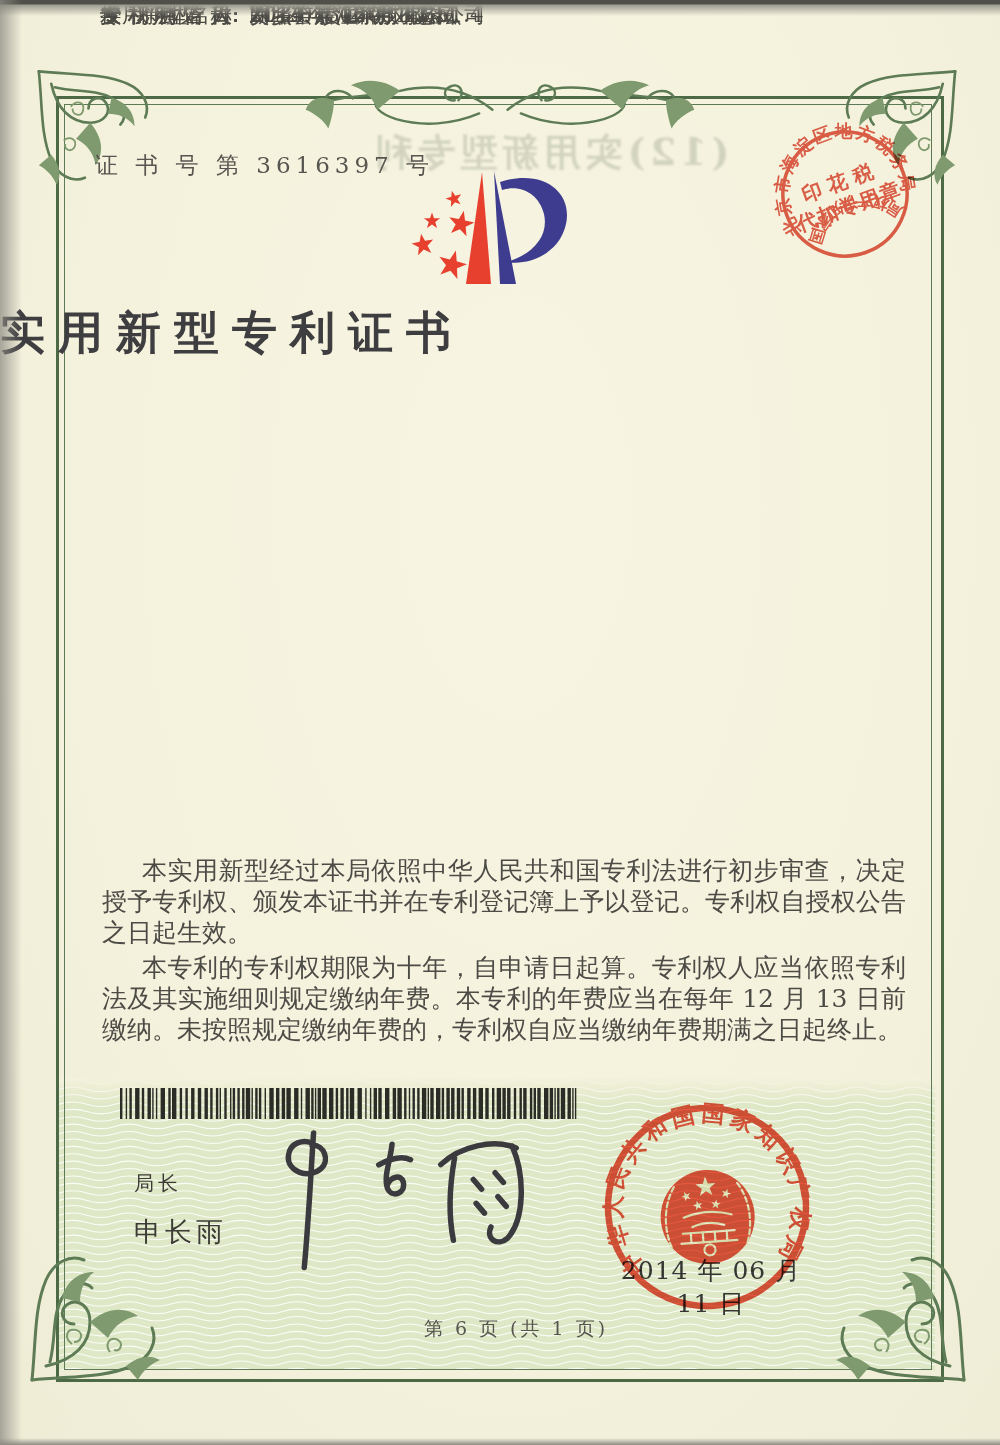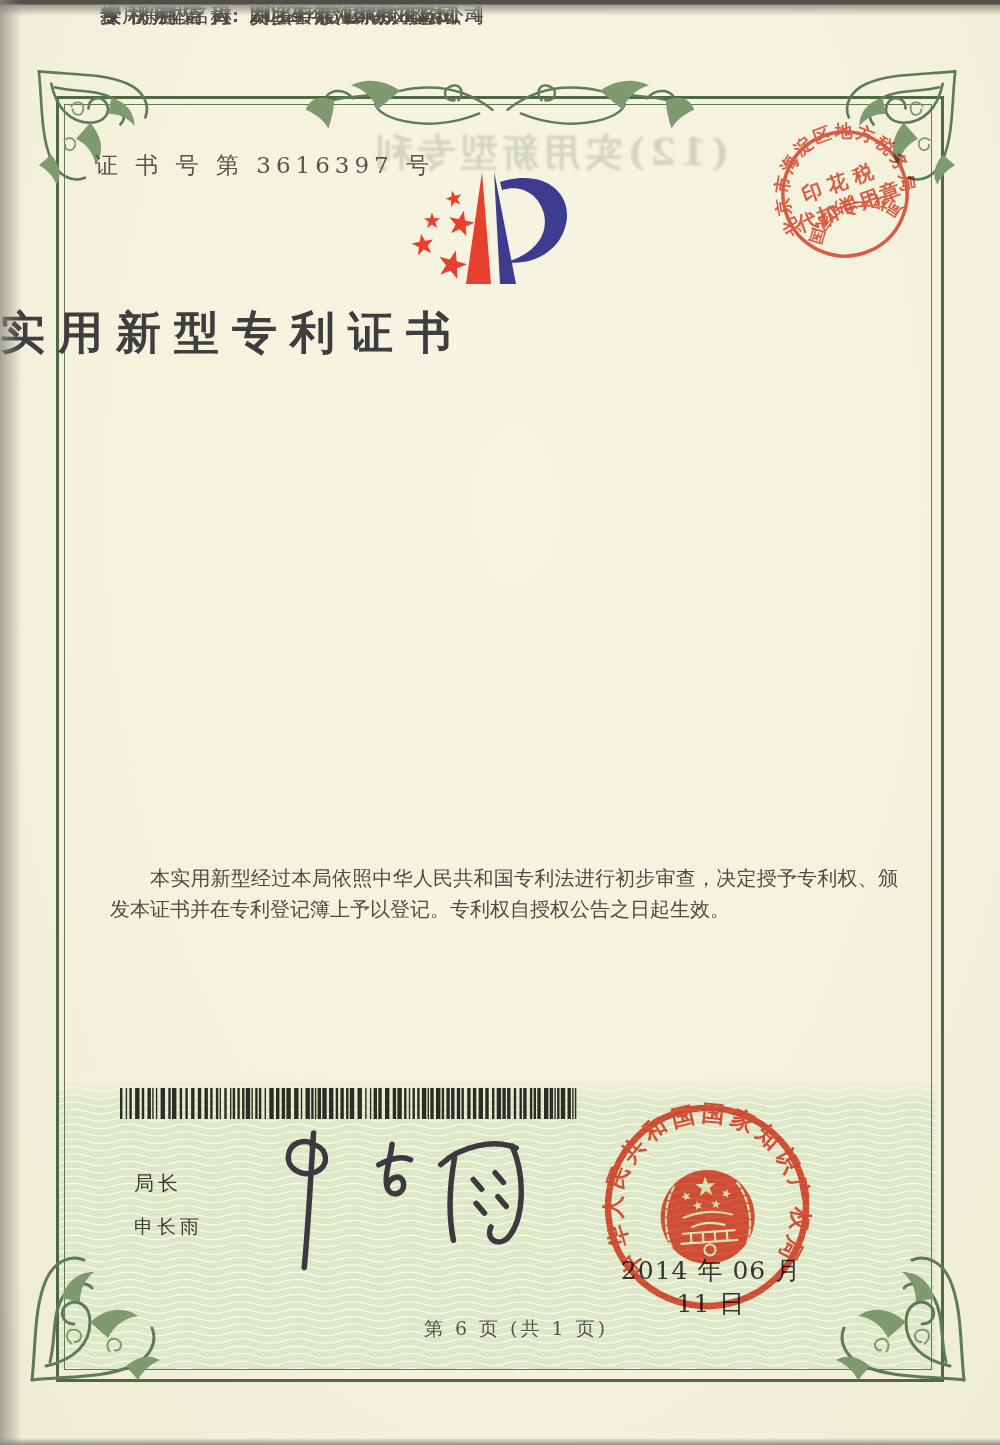--- a/index.html
+++ b/index.html
@@ -38,23 +38,23 @@
   .field-row{position:absolute;left:100px;font-size:21.5px;color:#4c4b46;z-index:10;white-space:nowrap;}
   .field-row:nth-of-type(1){top:433px;}
   .field-row:nth-of-type(2){top:513px;}
   .field-row:nth-of-type(3){top:583px;}
   .field-row:nth-of-type(4){top:653px;}
   .field-row:nth-of-type(5){top:726px;}
   .field-row:nth-of-type(6){top:798px;}
   .flabel{display:inline-block;width:132px;text-align:justify;text-align-last:justify;}
   .fcolon{display:inline-block;margin-right:10px;}
   .paras{position:absolute;left:98px;top:851px;width:812px;z-index:10;}
-  .paras p{margin:12px;font-size:20px;line-height:31px;text-align:justify;text-indent:40px;color:#4c4b46;}
+  .paras p{margin:4px;font-size:25px;line-height:31px;text-align:justify;text-indent:40px;color:#4c4b46;}
   .bureau-title{position:absolute;left:134px;top:1170px;font-size:20px;color:#3c3b36;letter-spacing:4px;z-index:10;}
-  .bureau-name{position:absolute;left:134px;top:1214px;font-size:19px;color:#3c3b36;letter-spacing:4px;z-index:10;}
+  .bureau-name{position:absolute;left:134px;top:1214px;font-size:27px;color:#3c3b36;letter-spacing:4px;z-index:10;}
   .footer-page{position:absolute;left:0;right:0;top:1316px;text-align:center;font-size:19px;
     letter-spacing:3px;color:#55544f;z-index:10;}
   
   .barcode{position:absolute;left:120px;top:1088px;width:465px;height:31px;z-index:10;}
   .barcode rect{fill:#2c2c27;}
   
   .logo{position:absolute;left:403px;top:166px;width:172px;height:126px;z-index:10;}
   
   .tax-stamp{position:absolute;left:761px;top:110px;width:168px;height:168px;z-index:12;
     transform:rotate(-20deg);opacity:.92;mix-blend-mode:multiply;}
@@ -230,20 +230,21 @@
   </div>
   <div class="field-row">
     <span class="flabel">专利权人</span><span class="fcolon">:</span><span>新乡市嘉汇科技有限公司</span>
   </div>
   <div class="field-row">
     <span class="flabel">授权公告日</span><span class="fcolon">:</span><span>2014 年 06 月 11 日</span>
   </div>
 
   <div class="paras">
     <p>本实用新型经过本局依照中华人民共和国专利法进行初步审查，决定授予专利权、颁发本证书并在专利登记簿上予以登记。专利权自授权公告之日起生效。</p>
+    <p>本专利的专利权期限为十年，自申请日起算。专利权人应当依照专利法及其实施细则规定缴纳年费。本专利的年费应当在每年 12 月 13 日前缴纳。未按照规定缴纳年费的，专利权自应当缴纳年费期满之日起终止。</p>
   </div>
 
   <svg id="barcode" class="barcode" viewBox="0 0 465 31" preserveAspectRatio="none">
       <rect x="0" y="0" width="2.4" height="31"></rect>
       <rect x="5.699999999999999" y="0" width="1.4" height="31"></rect>
       <rect x="9.399999999999999" y="0" width="2.4" height="31"></rect>
       <rect x="15.099999999999998" y="0" width="4.4" height="31"></rect>
       <rect x="21.799999999999997" y="0" width="2.4" height="31"></rect>
       <rect x="27.499999999999996" y="0" width="3.4" height="31"></rect>
       <rect x="32.199999999999996" y="0" width="1.4" height="31"></rect>

